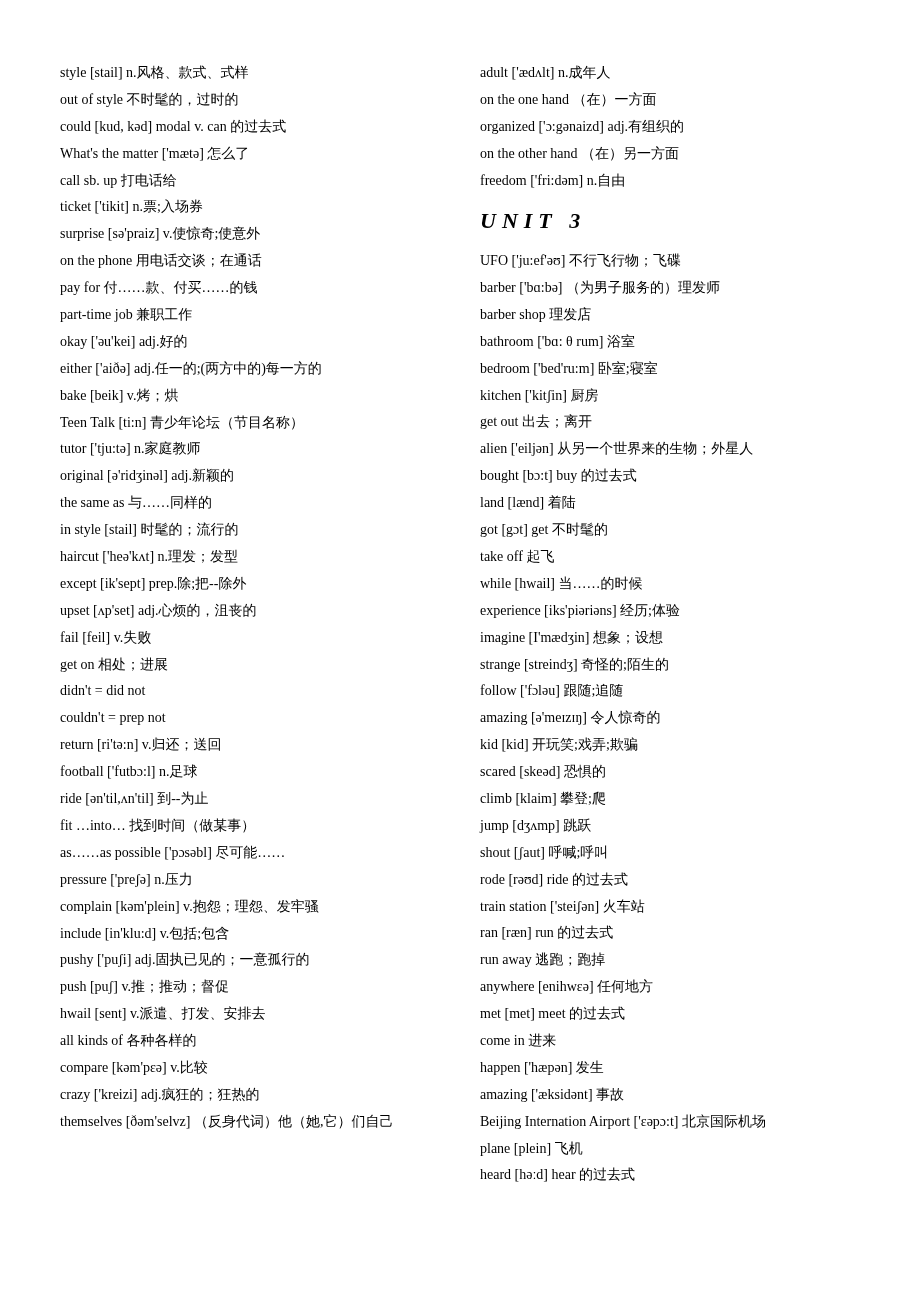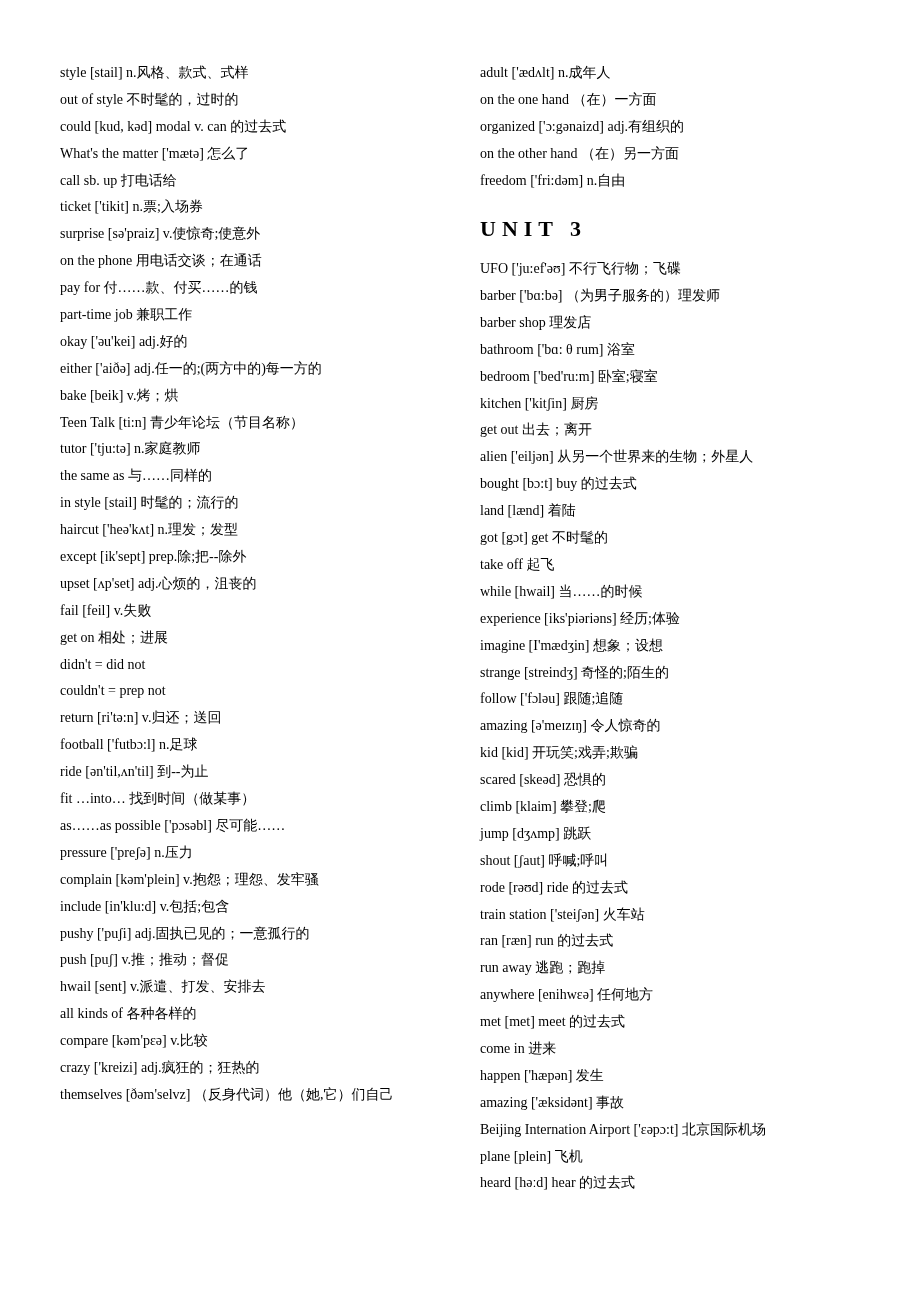--- a/index.html
+++ b/index.html
@@ -24,23 +24,24 @@
       flex: 1;
       line-height: 1.85;
     }
     .entry {
       display: block;
       margin-bottom: 1px;
     }
     .unit-heading {
       font-size: 22px;
       font-weight: bold;
-      margin-top: 16px;
+      margin-top: 8px;
       margin-bottom: 6px;
       letter-spacing: 6px;
+      font-style: italic;
     }
   </style>
 </head>
 <body>
 
 <div class="content-wrapper">
 
   <div class="column" id="left-col">
       <div class="entry">style [stail]  n.风格、款式、式样</div>
       <div class="entry">out of style  不时髦的，过时的</div>
@@ -50,20 +51,21 @@
       <div class="entry">ticket  ['tikit]  n.票;入场券</div>
       <div class="entry">surprise  [sə'praiz]  v.使惊奇;使意外</div>
       <div class="entry">on the phone  用电话交谈；在通话</div>
       <div class="entry">pay for  付……款、付买……的钱</div>
       <div class="entry">part-time job  兼职工作</div>
       <div class="entry">okay  ['əu'kei]  adj.好的</div>
       <div class="entry">either  ['aiðə]  adj.任一的;(两方中的)每一方的</div>
       <div class="entry">bake  [beik]  v.烤；烘</div>
       <div class="entry">Teen Talk  [ti:n]  青少年论坛（节目名称）</div>
       <div class="entry">tutor  ['tju:tə]  n.家庭教师</div>
+      <div class="entry">original  [ə'ridʒinəl]  adj.新颖的</div>
       <div class="entry">the same as  与……同样的</div>
       <div class="entry">in style  [stail]  时髦的；流行的</div>
       <div class="entry">haircut  ['heə'kʌt]  n.理发；发型</div>
       <div class="entry">except  [ik'sept]  prep.除;把--除外</div>
       <div class="entry">upset  [ʌp'set]  adj.心烦的，沮丧的</div>
       <div class="entry">fail  [feil]  v.失败</div>
       <div class="entry">get on  相处；进展</div>
       <div class="entry">didn't = did not</div>
       <div class="entry">couldn't = prep not</div>
       <div class="entry">return [ri'tə:n]  v.归还；送回</div>

